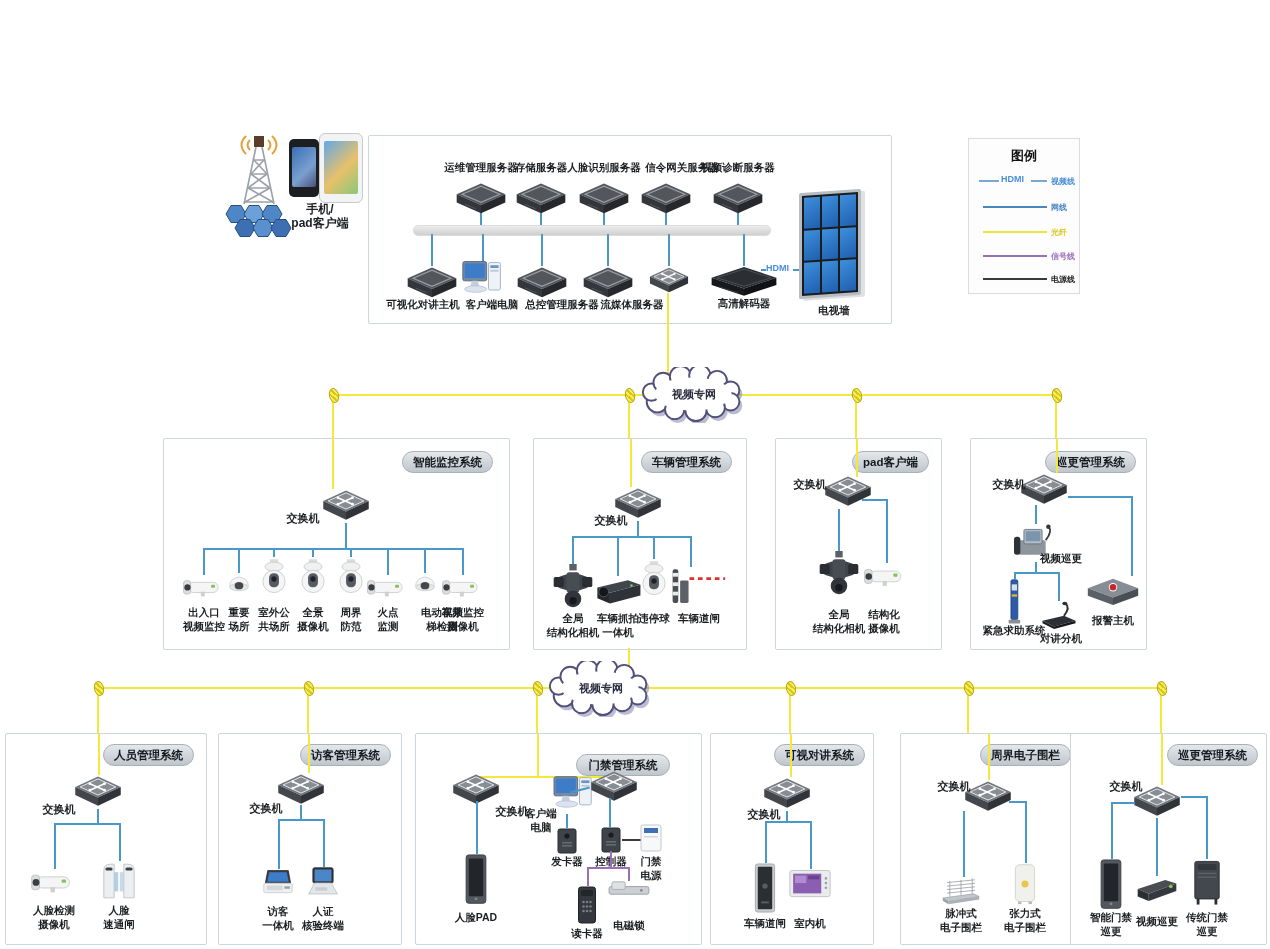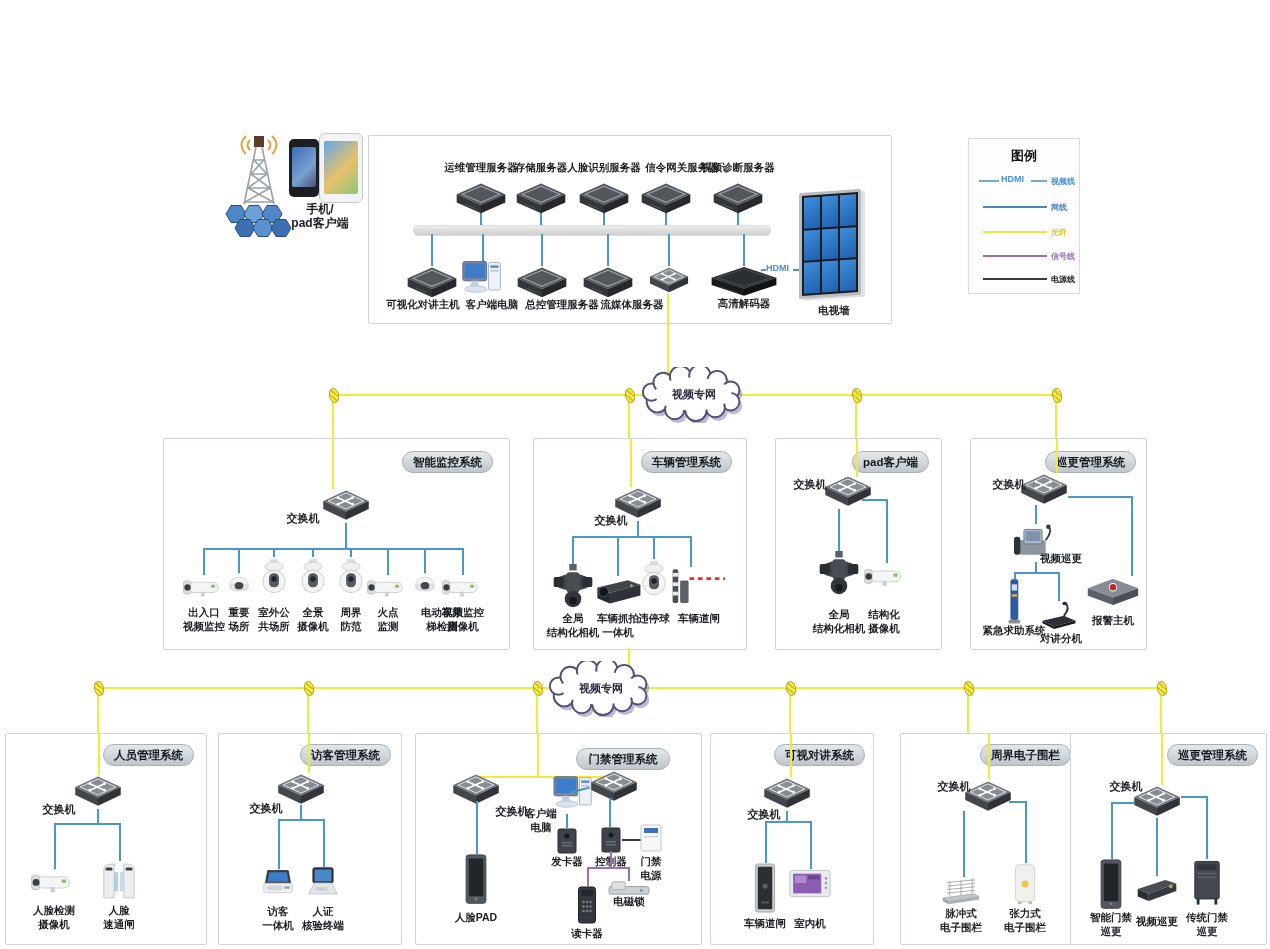--- a/index.html
+++ b/index.html
@@ -611,21 +611,21 @@
     <svg class="dev" style="left:83px;top:133px" width="42" height="32">
         <use href="#s-idterm"></use>
       </svg>
     <div class="lbl" style="left:29px;top:170px;width:60px">访客
 一体机</div>
     <div class="lbl" style="left:74px;top:170px;width:60px">人证
 核验终端</div>
   </div>
 
   <div class="box" style="left:415px;top:733px;width:285px;height:210px">
-    <div class="badge" style="left:160px;top:14px;width:72px">门禁管理系统</div>
+    <div class="badge" style="left:160px;top:20px;width:72px">门禁管理系统</div>
     <div class="ln ln-y" style="left:121px;top:0;width:2px;height:42px"></div>
     <div class="ln ln-y" style="left:60px;top:42px;width:138px;height:2px"></div>
     <svg class="dev" style="left:34px;top:37px" width="52" height="36">
         <use href="#s-switch"></use>
       </svg>
     <div class="swlbl" style="left:66px;top:70px;width:60px">交换机</div>
     <svg class="dev" style="left:136px;top:40px" width="44" height="40">
         <use href="#s-pc"></use>
       </svg>
     <div class="lbl" style="left:97px;top:72px;width:56px">客户端
@@ -659,21 +659,21 @@
     <div class="ln ln-p" style="left:171px;top:133px;width:43px;height:2px"></div>
     <div class="ln ln-p" style="left:171px;top:133px;width:2px;height:19px"></div>
     <div class="ln ln-p" style="left:212px;top:133px;width:2px;height:14px"></div>
     <svg class="dev" style="left:161px;top:152px" width="20" height="38">
         <use href="#s-keypad"></use>
       </svg>
     <div class="lbl" style="left:149px;top:192px;width:44px">读卡器</div>
     <svg class="dev" style="left:191px;top:145px" width="44" height="19">
         <use href="#s-maglock"></use>
       </svg>
-    <div class="lbl" style="left:191px;top:160px;width:44px">电磁锁</div>
+    <div class="lbl" style="left:191px;top:184px;width:44px">电磁锁</div>
   </div>
 
   <div class="box" style="left:710px;top:733px;width:162px;height:210px">
     <div class="badge" style="right:8px;top:10px">可视对讲系统</div>
     <div class="ln ln-y" style="left:79px;top:0;width:2px;height:43px"></div>
     <svg class="dev" style="left:50px;top:41px" width="52" height="36">
         <use href="#s-switch"></use>
       </svg>
     <div class="swlbl" style="left:23px;top:73px;width:60px">交换机</div>
     <div class="ln ln-b" style="left:75px;top:77px;width:2px;height:10px"></div>

